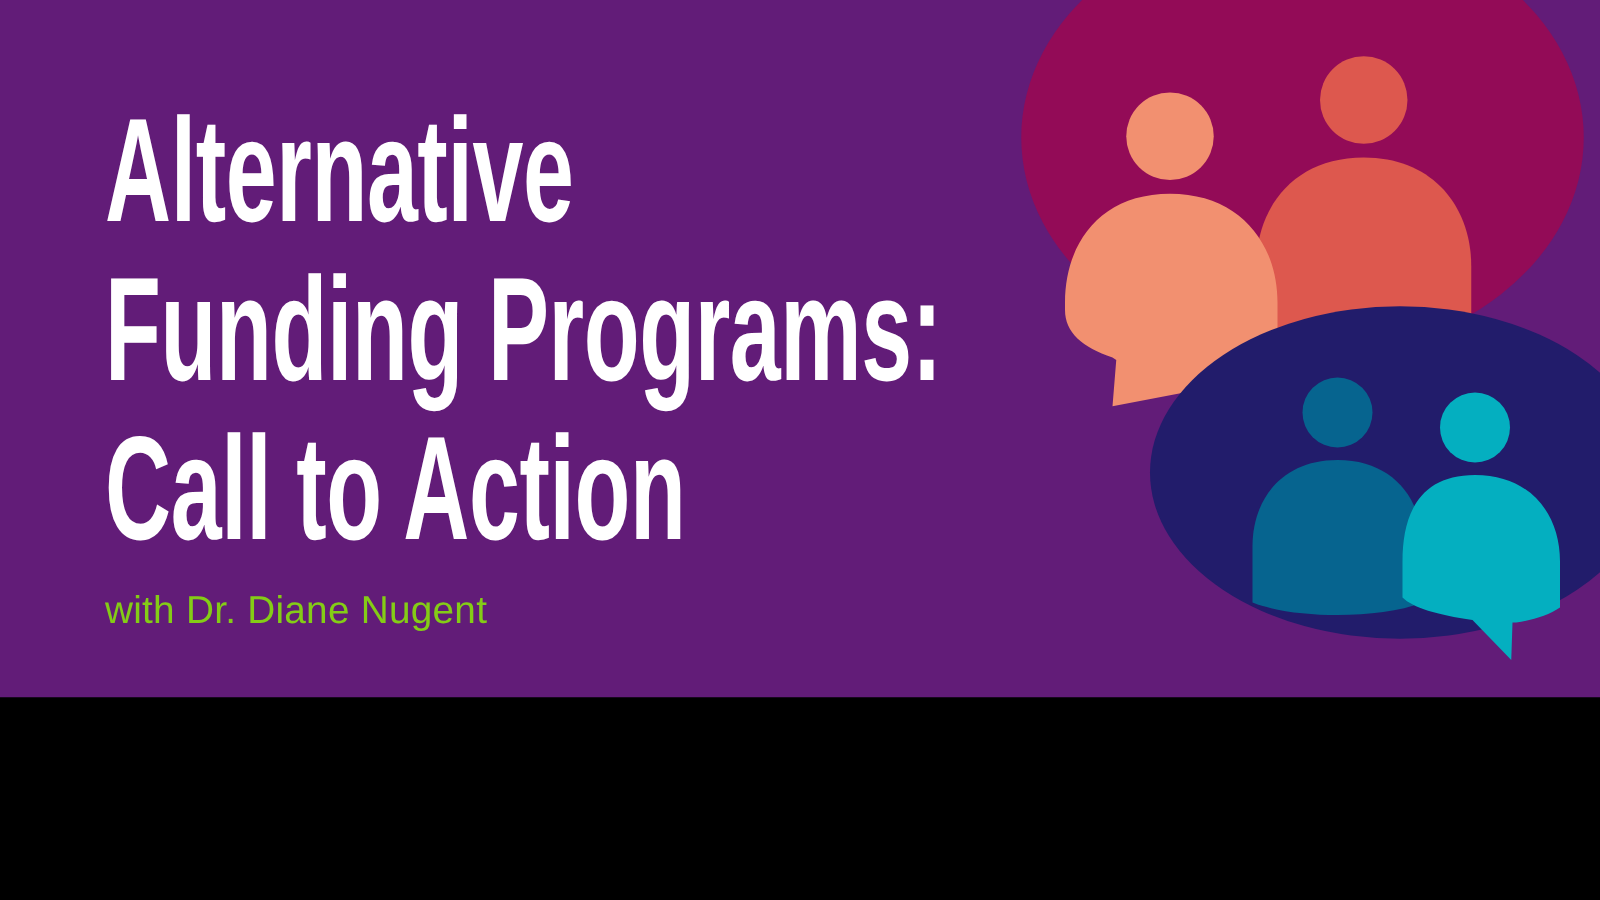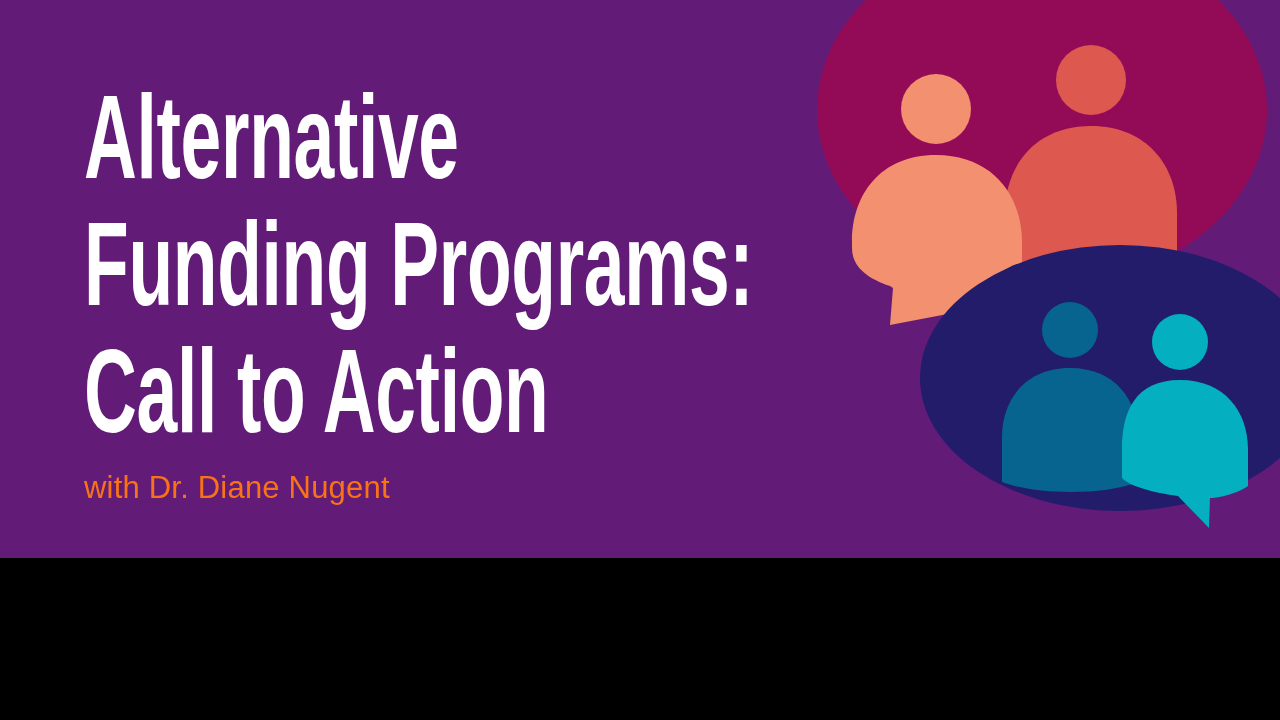--- a/index.html
+++ b/index.html
@@ -165,16 +165,16 @@
       </g>
     </svg>
   </div>
 
   <div id="text-block">
     <h1 id="page-title" style="color: rgb(255, 255, 255);">
       <span class="tline">Alternative</span>
       <span class="tline">Funding Programs:</span>
       <span class="tline">Call to Action</span>
     </h1>
-    <p id="page-subtitle" style="color: #f97316;">with Dr. Diane Nugent</p>
+    <p id="page-subtitle" style="color: #84cc16;">with Dr. Diane Nugent</p>
   </div>
 
 </div>
 
 </body></html>

